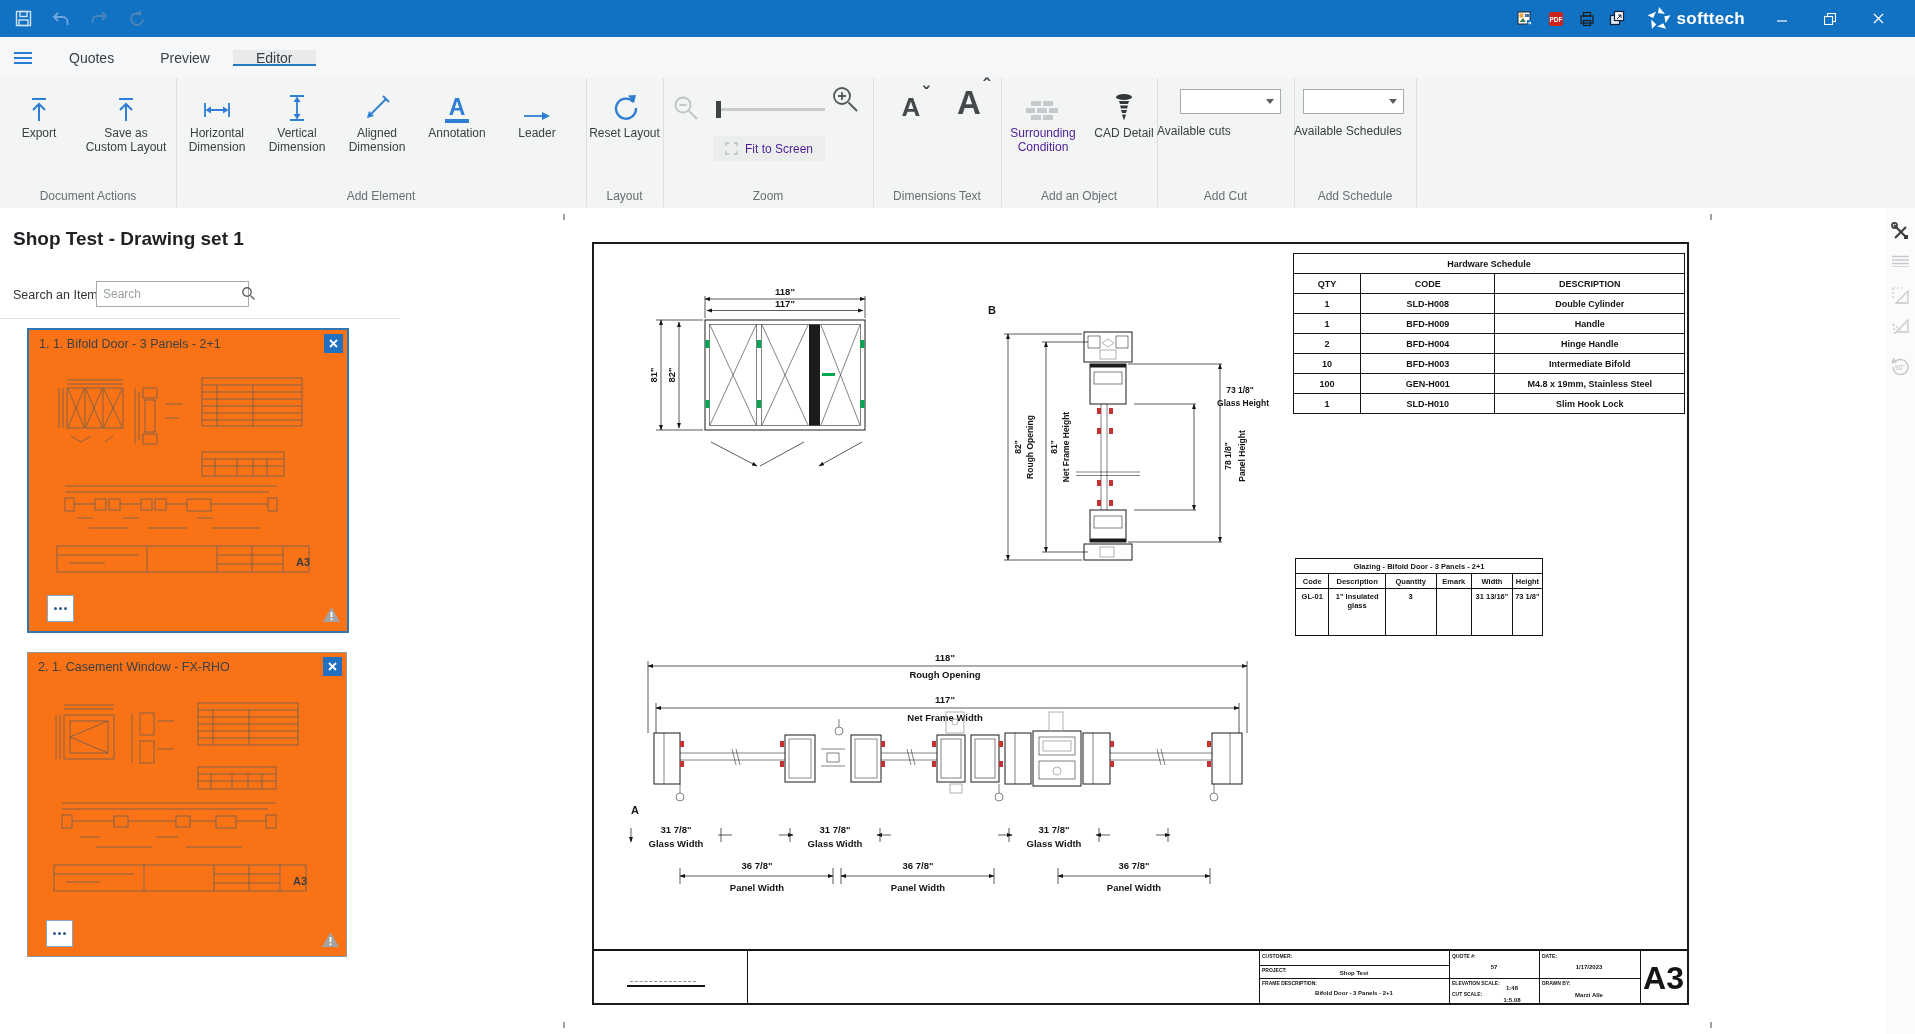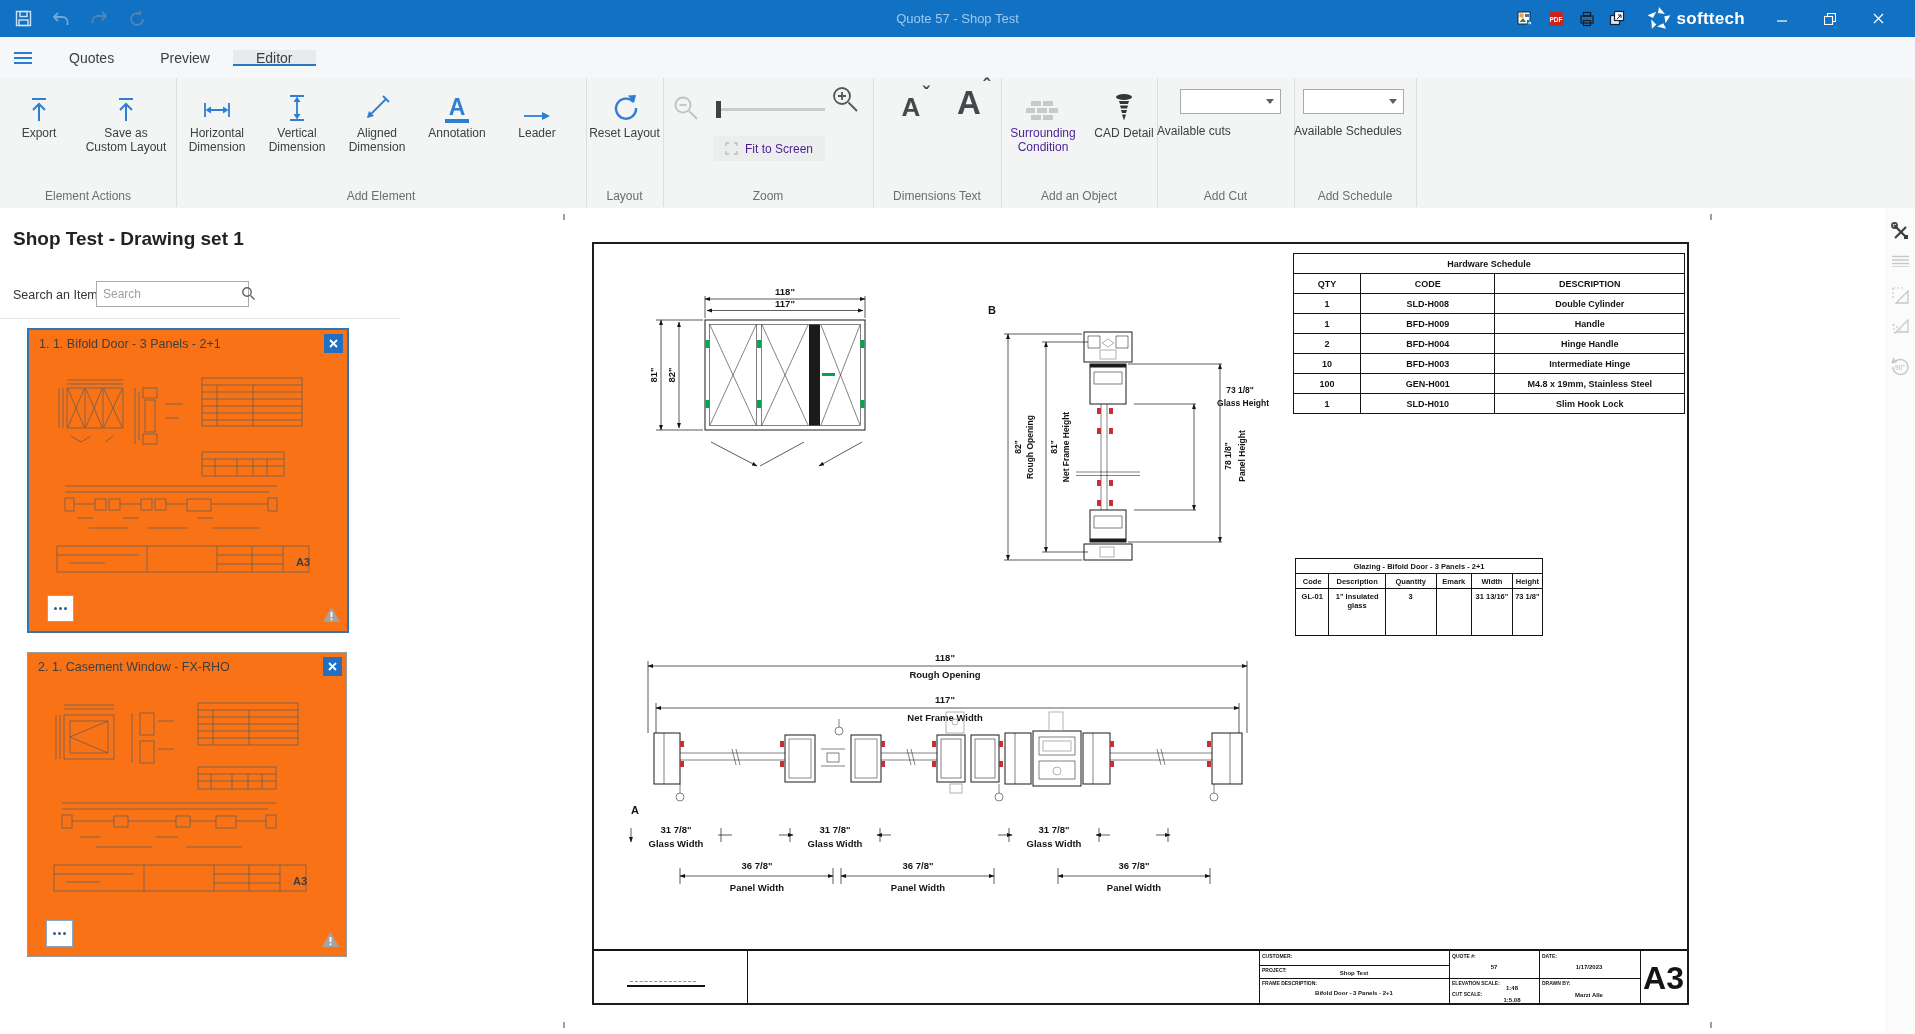--- a/index.html
+++ b/index.html
@@ -107,21 +107,20 @@
           <path d="M16.5 7h-8a5 5 0 0 0-5 5v2" fill="none" stroke="#4e85b9" stroke-width="1.8"></path>
         </svg>
       </span>
     <span class="qbtn">
         <svg width="20" height="20" viewBox="0 0 20 20">
           <path d="M16 10a6 6 0 1 1-2-4.5" fill="none" stroke="#4e85b9" stroke-width="1.8"></path>
           <path d="M14 1v5h-5z" fill="#4e85b9"></path>
         </svg>
       </span>
   </div>
-  <div class="tb-title">Quote 57 - Shop Test</div>
   <div class="tb-right">
     <span class="appic">
         <svg width="16" height="16" viewBox="0 0 16 16">
           <rect x="1" y="1" width="12" height="12" fill="#fff" stroke="#222"></rect>
           <rect x="2.5" y="2.5" width="4" height="4" fill="#e8a33d"></rect>
           <path d="M2.5 11L6 7l3 4z" fill="#3b7f4b"></path>
           <rect x="8" y="3" width="4" height="3" fill="#3e6fb3"></rect>
           <path d="M10 9h6v6h-6z" fill="#1172c3"></path>
           <path d="M11 12h3m0 0l-1.3-1.3M14 12l-1.3 1.3" stroke="#fff" fill="none"></path>
         </svg>
@@ -218,21 +217,21 @@
           <svg width="28" height="28" viewBox="0 0 28 28">
             <g fill="none" stroke="#2e7ed3" stroke-width="2">
               <path d="M7 4h14"></path>
               <path d="M14 9v17"></path>
               <path d="M8 15l6-6 6 6"></path>
             </g>
           </svg>
         </span>
       <span class="rlabel">Save as Custom Layout</span>
     </div>
-    <div class="glabel">Element Actions</div>
+    <div class="glabel">Document Actions</div>
   </div>
 
   <div class="group" style="left:176px;width:410px">
     <div class="rbtn" style="left:1px;width:80px">
       <span class="ric">
           <svg width="32" height="26" viewBox="0 0 32 26">
             <g fill="none" stroke="#2e7ed3" stroke-width="1.8">
               <path d="M4 6v14M28 6v14M7 13h18"></path>
             </g>
             <path d="M10 9.5L4.5 13l5.5 3.5z" fill="#2e7ed3"></path>
@@ -745,21 +744,21 @@
             <td>Handle</td>
           </tr>
           <tr>
             <td>2</td>
             <td>BFD-H004</td>
             <td>Hinge Handle</td>
           </tr>
           <tr>
             <td>10</td>
             <td>BFD-H003</td>
-            <td>Intermediate Hinge</td>
+            <td>Intermediate Bifold</td>
           </tr>
           <tr>
             <td>100</td>
             <td>GEN-H001</td>
             <td>M4.8 x 19mm, Stainless Steel</td>
           </tr>
           <tr>
             <td>1</td>
             <td>SLD-H010</td>
             <td>Slim Hook Lock</td>

